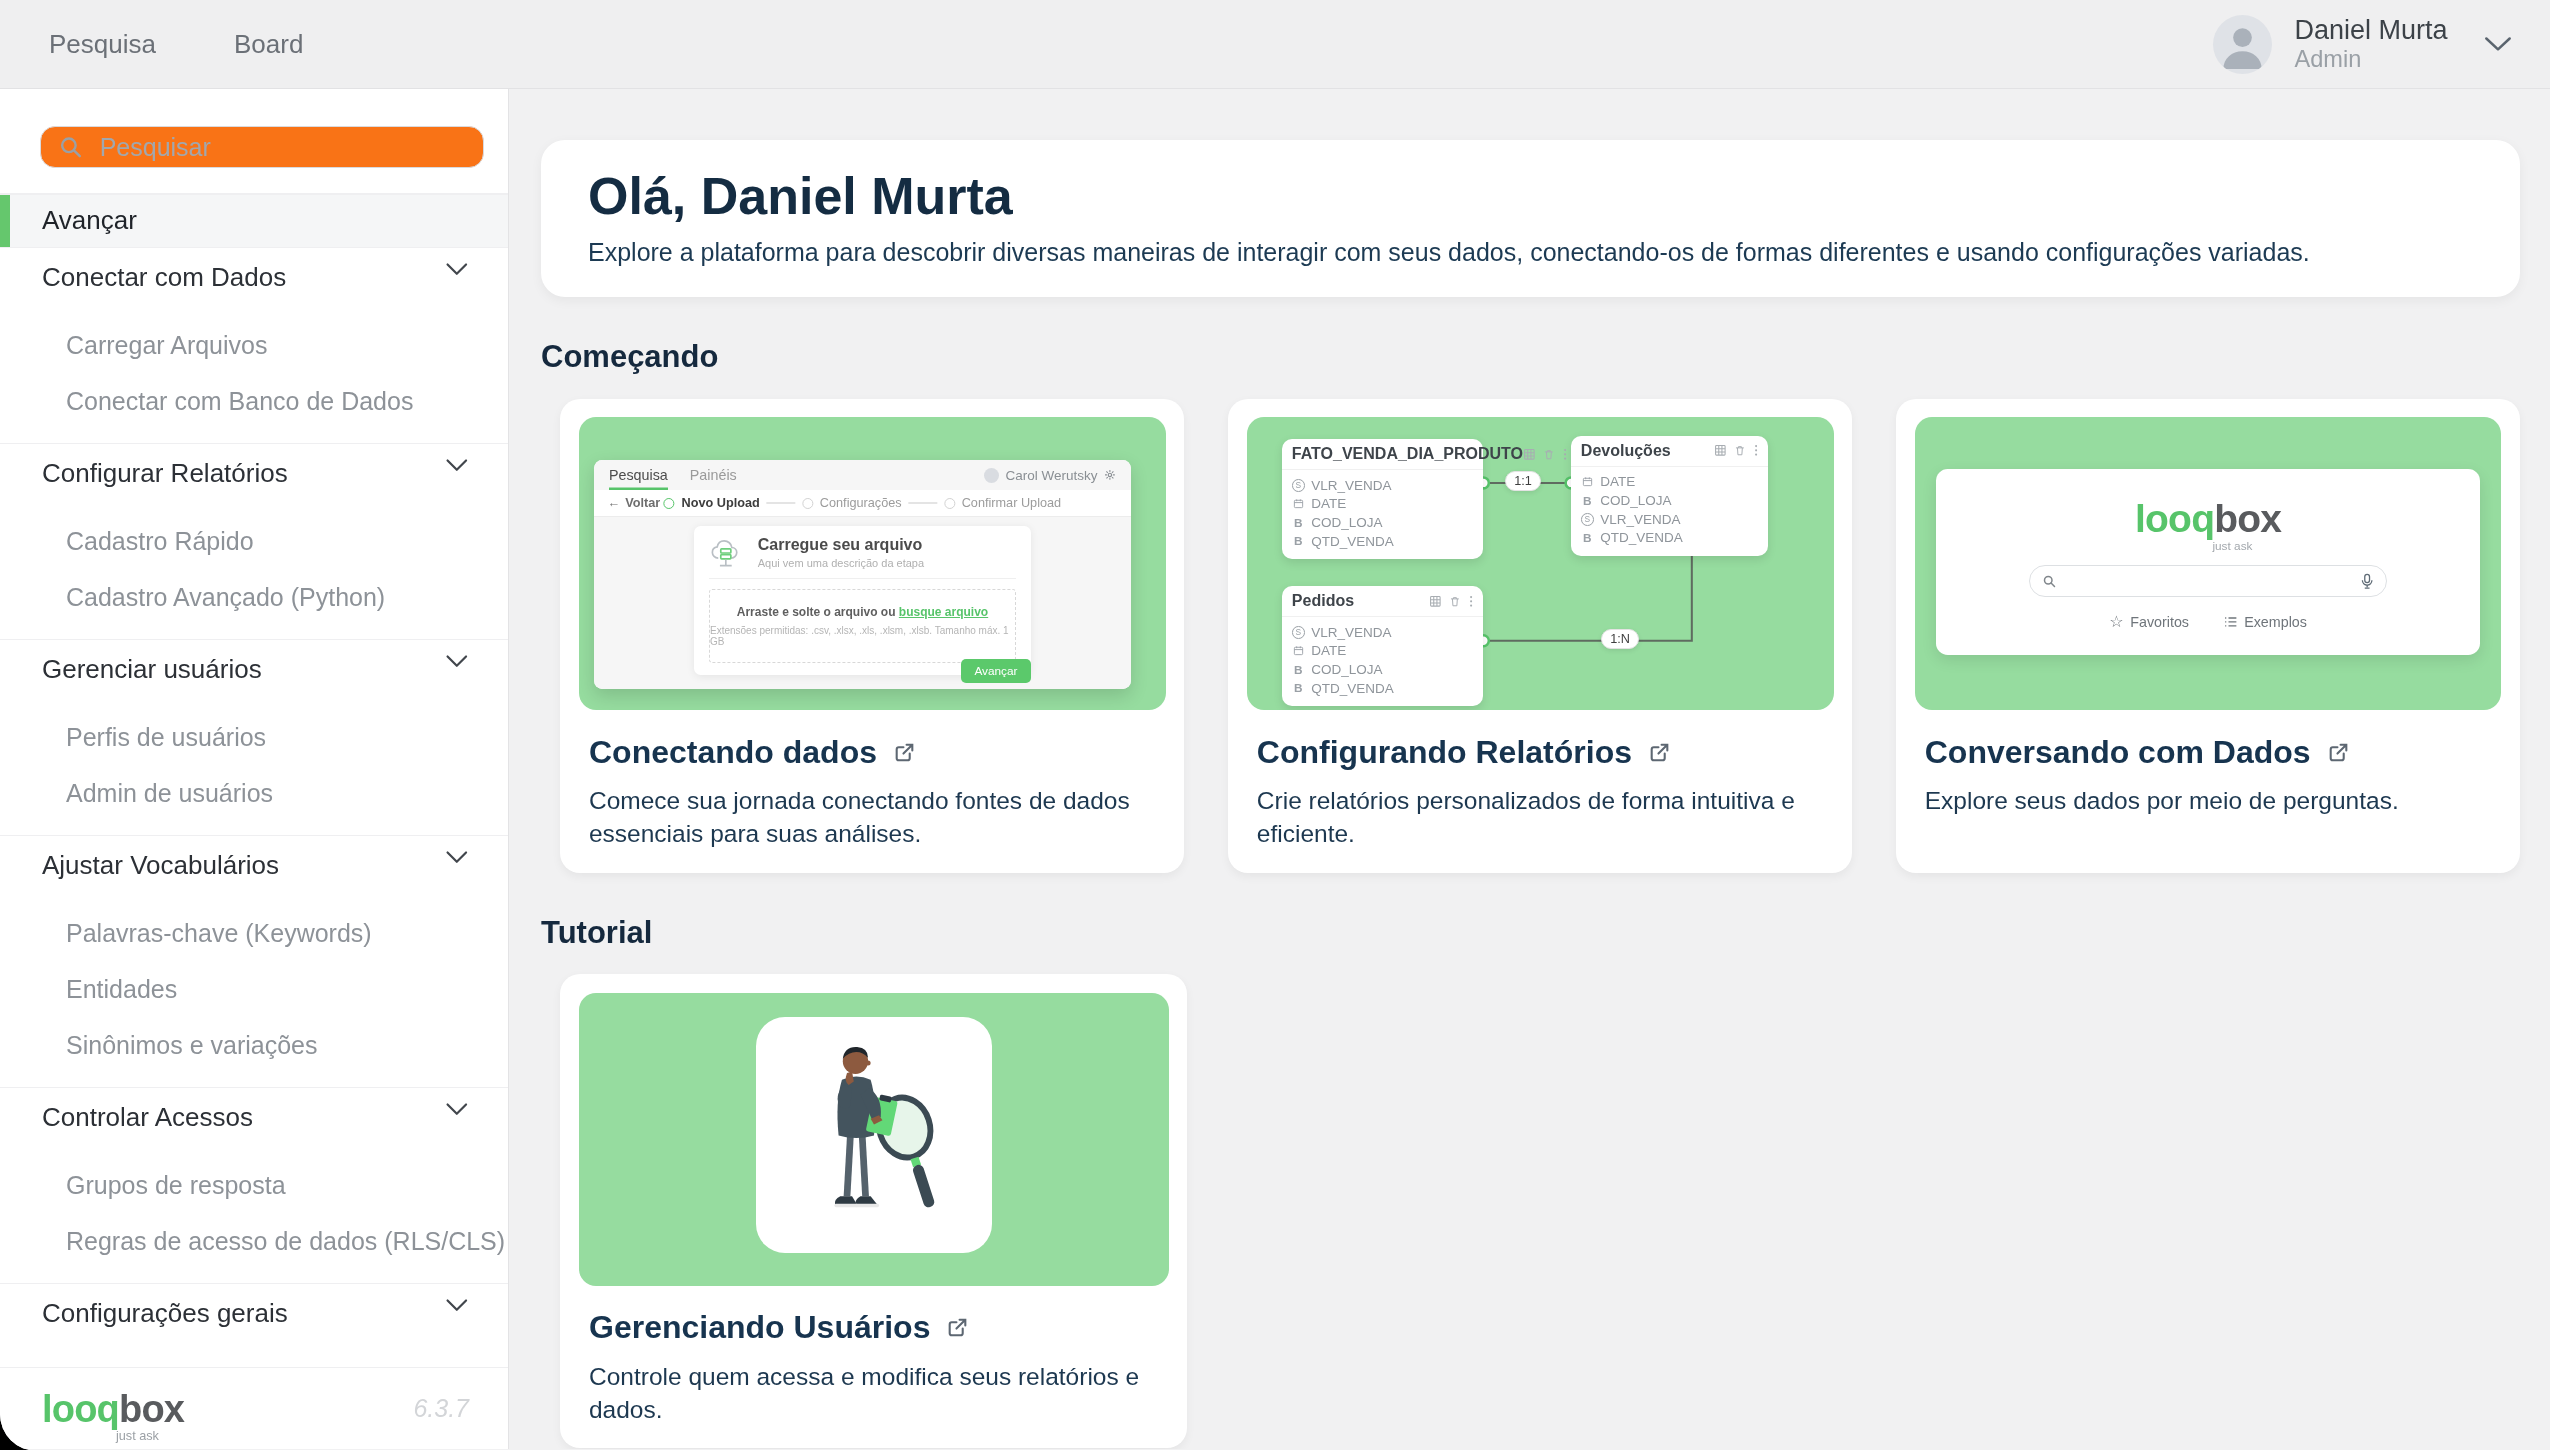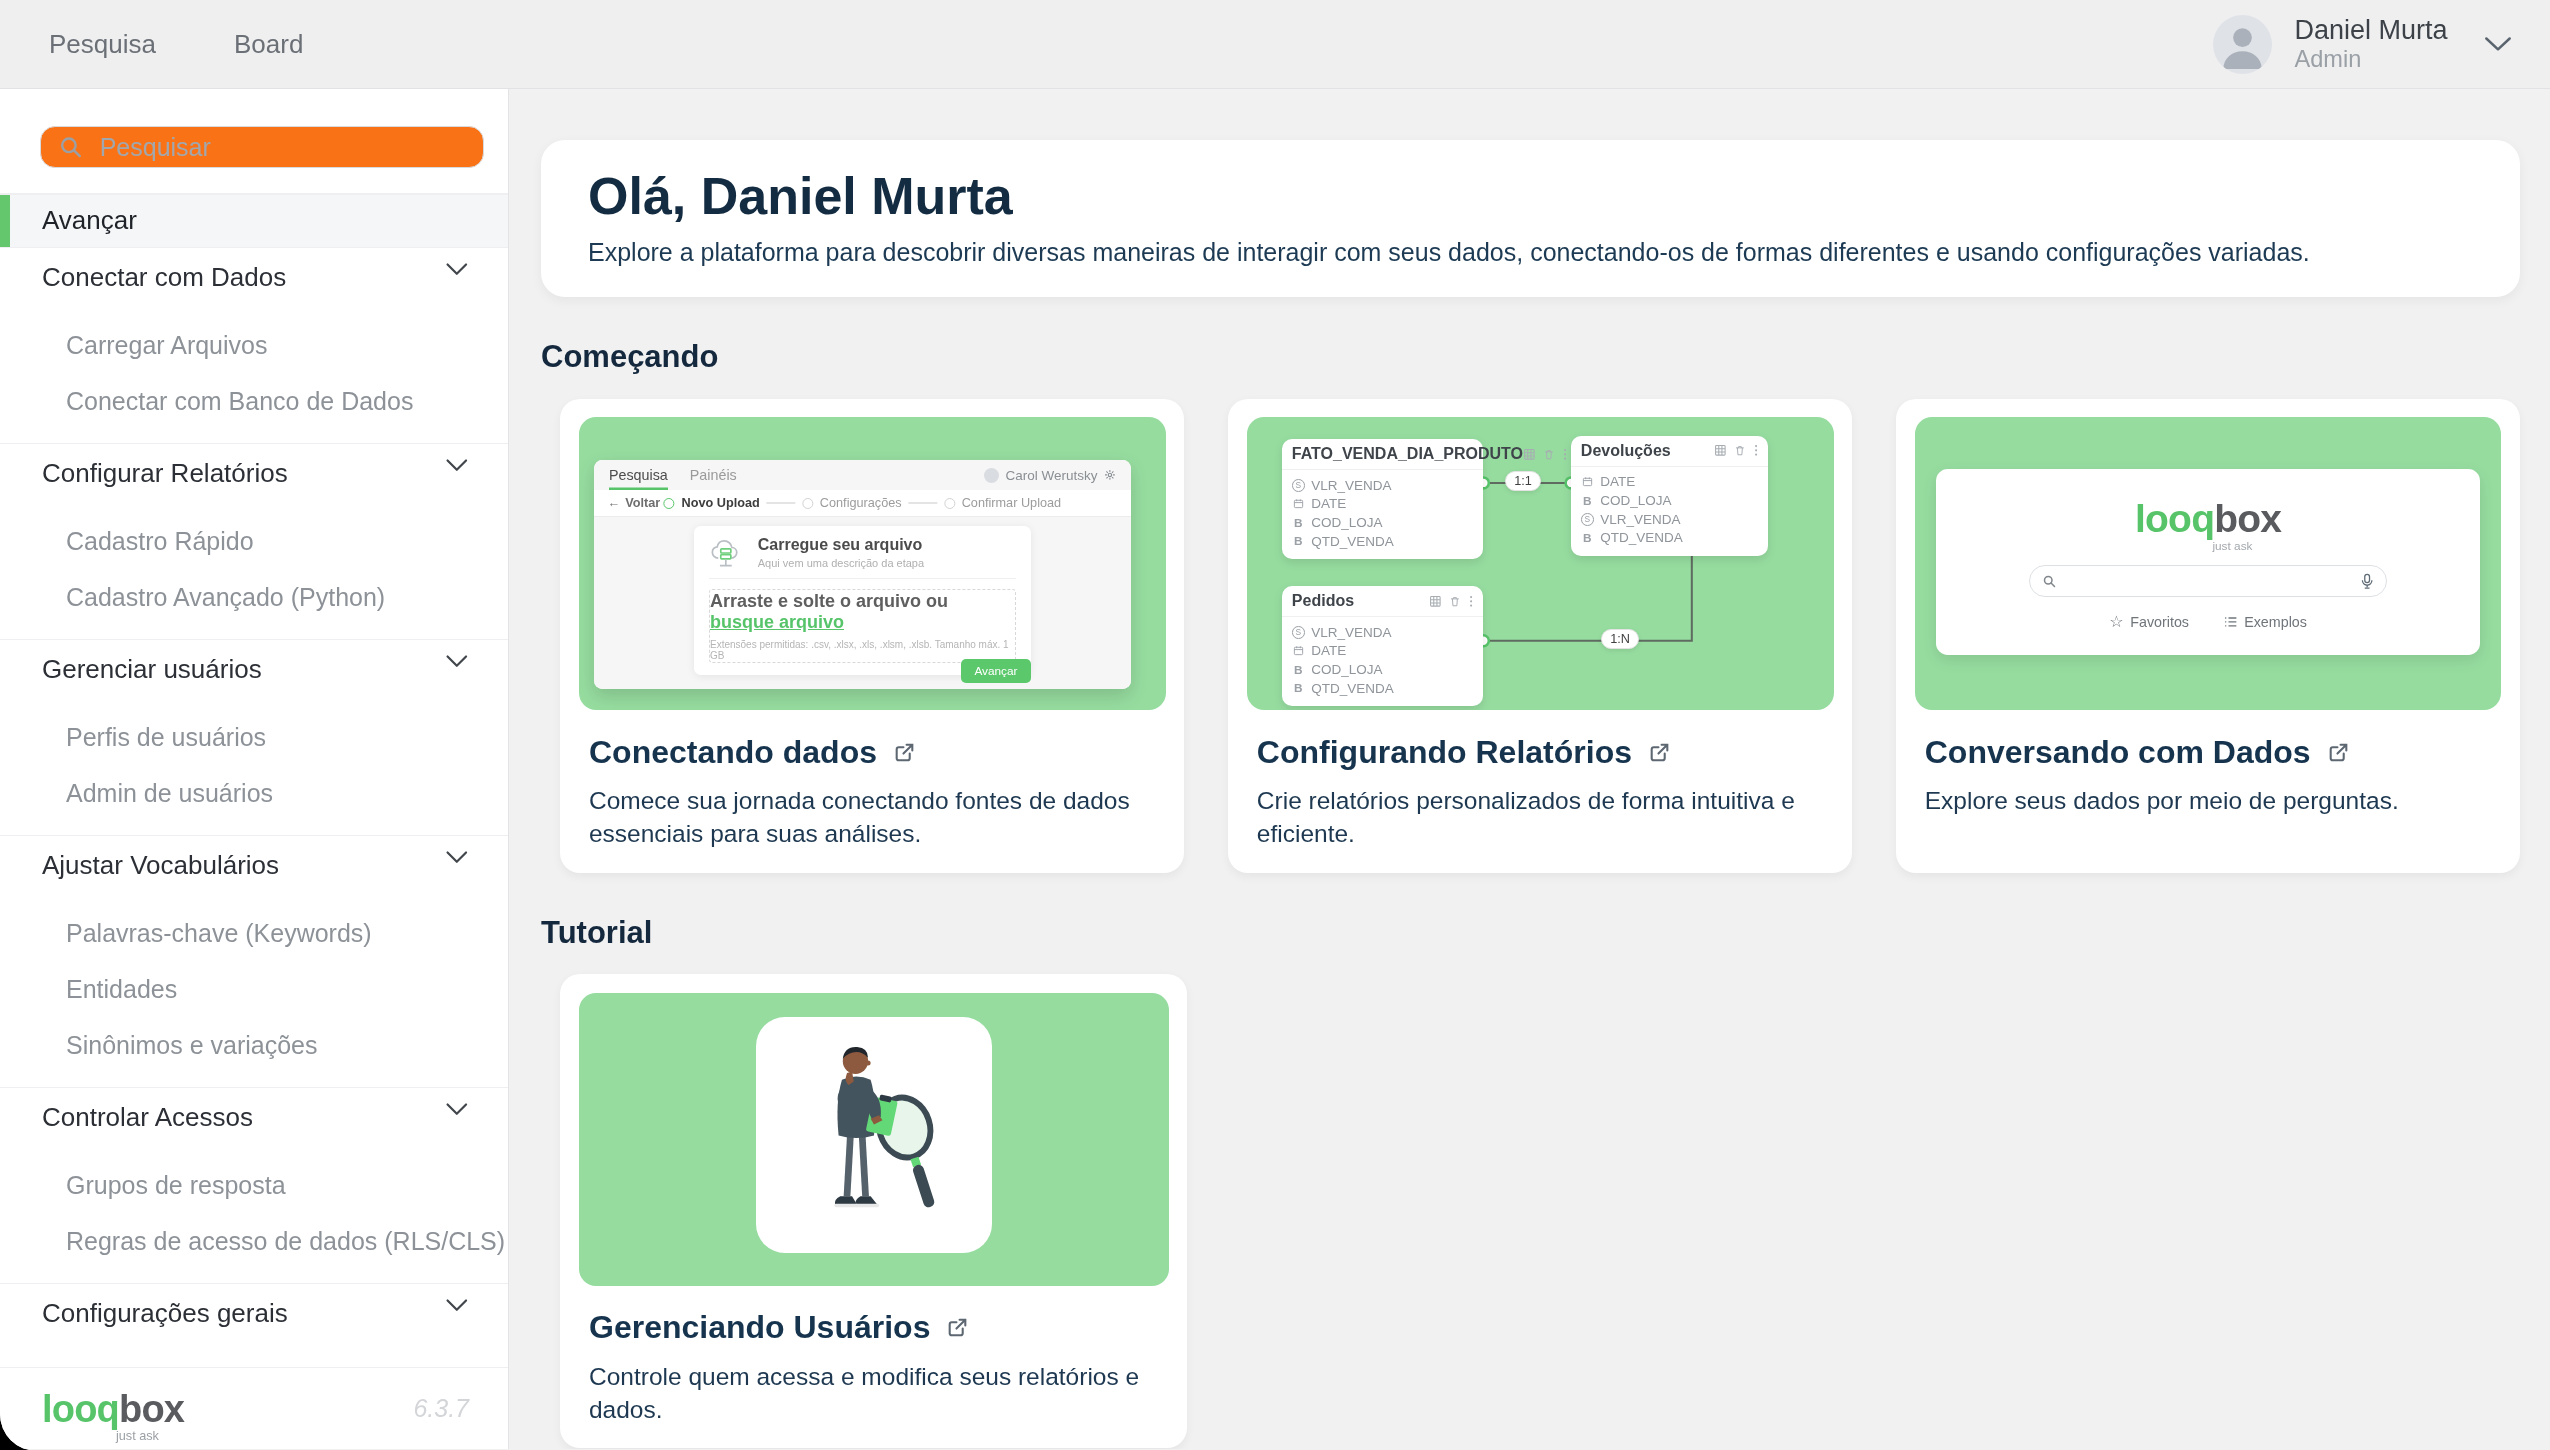--- a/index.html
+++ b/index.html
@@ -89,21 +89,21 @@
   .step-t.on { color:#3d3d3d; font-weight:700; }
   .step-dash { width:29px; height:1.7px; background:#e4e4e4; }
   .mw-body { flex:1; background:#f6f6f6; position:relative; }
   .mw-card { position:absolute; left:100px; top:8.4px; width:337px; background:#fff; border-radius:6.7px;
              box-shadow:0 1.7px 8.4px rgba(0,0,0,.07); padding:10px 15px 11.8px; }
   .mwc-head { display:flex; gap:11.8px; align-items:center; border-bottom:0.8px solid #efefef; padding-bottom:8.4px; }
   .mwc-title { font-size:16px; font-weight:700; color:#4b4b4b; margin:0 0 2.5px; }
   .mwc-sub { font-size:11px; color:#b0b0b0; }
   .mw-drop { margin-top:10px; border:1.7px dashed #d8d8d8; border-radius:3.4px; height:74px;
              display:flex; flex-direction:column; align-items:center; justify-content:center; gap:6.7px; }
-  .mw-drop-l1 { font-size:18px; color:#5f5f5f; font-weight:600; }
+  .mw-drop-l1 { font-size:12px; color:#5f5f5f; font-weight:600; }
   .mw-drop-l1 a { color:#57c46a; text-decoration:underline; font-weight:600; }
   .mw-drop-l2 { font-size:10px; color:#b5b5b5; }
   .mw-btn { position:absolute; right:100px; bottom:6.7px; background:#5bc96b; color:#fff; font-size:11.8px;
             padding:5px 13.5px; border-radius:5px; border:none; font-family:"Liberation Sans",sans-serif; cursor:pointer; }
 
   
   .tbl { position:absolute; background:#fff; border-radius:10px; box-shadow:0 3.4px 10px rgba(0,0,0,.10); }
   .tbl-h { display:flex; align-items:center; padding:5.9px 10px; border-bottom:0.8px solid #f0f0f0; }
   .tbl-name { font-size:16px; font-weight:700; color:#3e444a; white-space:nowrap; }
   .tbl-icons { margin-left:auto; display:flex; gap:7.6px; align-items:center; }

